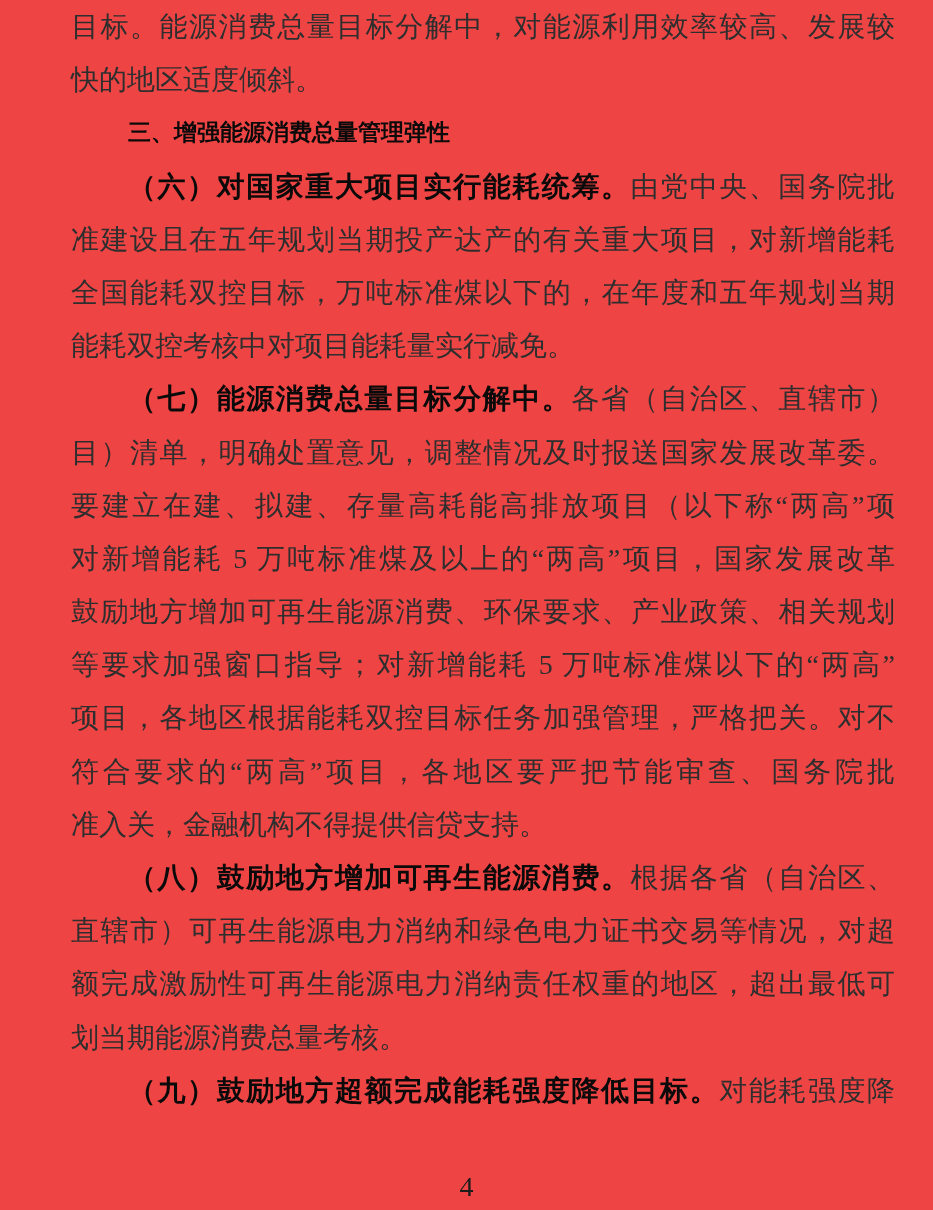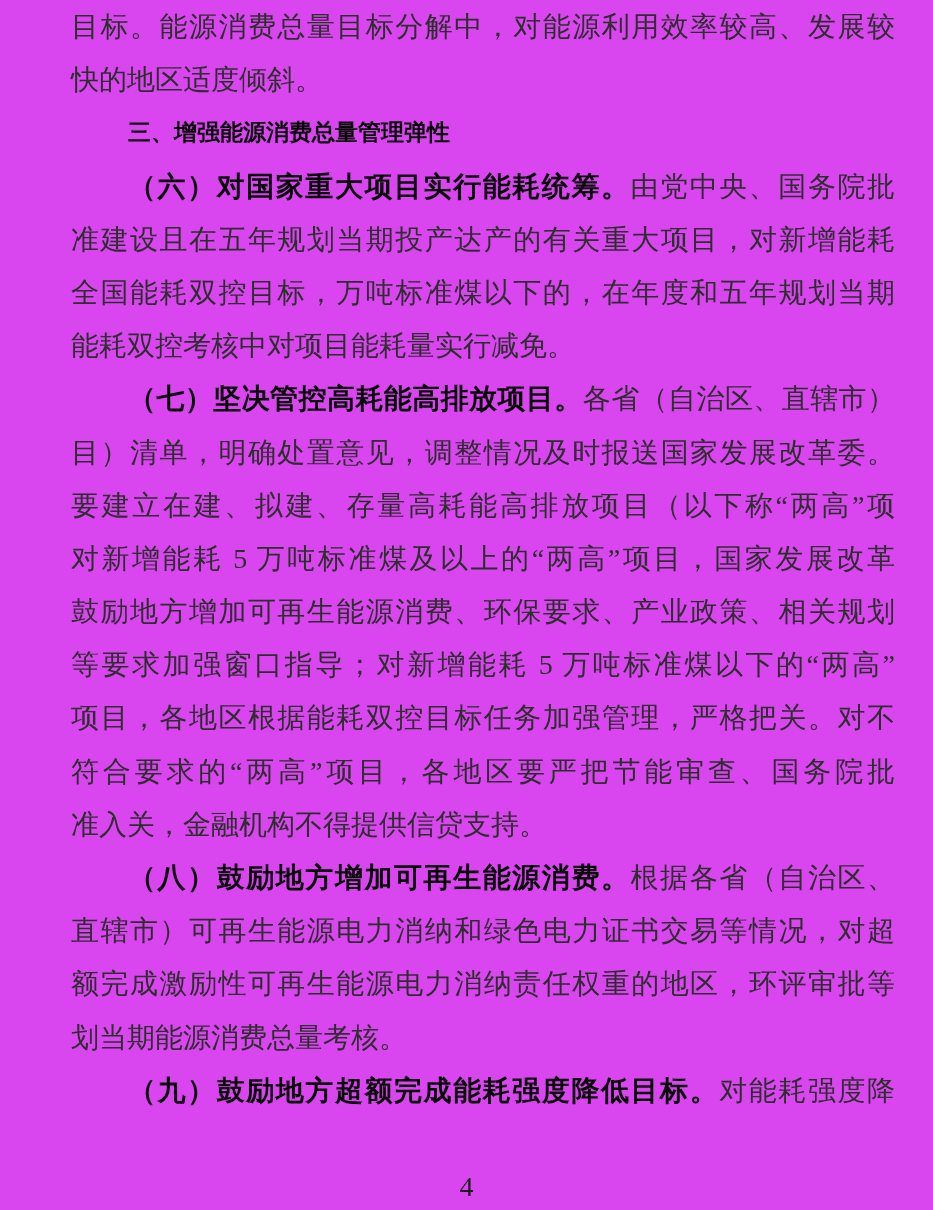--- a/index.html
+++ b/index.html
@@ -4,21 +4,21 @@
 <style>
   html, body {
     margin: 0;
     padding: 0;
     background: #ffffff;
   }
   .page {
     position: relative;
     width: 933px;
     height: 1210px;
-    background: #d946ef;
+    background: #ef4444;
     overflow: hidden;
     font-family: "Liberation Serif", serif;
   }
   .doc-body {
     position: absolute;
     left: 71px;
     top: 0;
     width: 824px;
   }
   .line {
@@ -71,31 +71,31 @@
 
 <div class="page">
   <div class="doc-body">
       <div class="line justify"><span class="seg">目标。能源消费总量目标分解中，对能源利用效率较高、发展较</span></div>
       <div class="line"><span class="seg">快的地区适度倾斜。</span></div>
       <div class="line indent heading"><span class="seg bold">三、增强能源消费总量管理弹性</span></div>
       <div class="line justify indent"><span class="seg bold">（六）对国家重大项目实行能耗统筹。</span><span class="seg">由党中央、国务院批</span></div>
       <div class="line justify"><span class="seg">准建设且在五年规划当期投产达产的有关重大项目，对新增能耗</span></div>
       <div class="line justify"><span class="seg">全国能耗双控目标，万吨标准煤以下的，在年度和五年规划当期</span></div>
       <div class="line"><span class="seg">能耗双控考核中对项目能耗量实行减免。</span></div>
-      <div class="line justify indent"><span class="seg bold">（七）坚决管控高耗能高排放项目。</span><span class="seg">各省（自治区、直辖市）</span></div>
+      <div class="line justify indent"><span class="seg bold">（七）能源消费总量目标分解中。</span><span class="seg">各省（自治区、直辖市）</span></div>
       <div class="line justify"><span class="seg">目）清单，明确处置意见，调整情况及时报送国家发展改革委。</span></div>
       <div class="line justify"><span class="seg">要建立在建、拟建、存量高耗能高排放项目（以下称“两高”项</span></div>
       <div class="line justify"><span class="seg">对新增能耗 5 万吨标准煤及以上的“两高”项目，国家发展改革</span></div>
       <div class="line justify"><span class="seg">鼓励地方增加可再生能源消费、环保要求、产业政策、相关规划</span></div>
       <div class="line justify"><span class="seg">等要求加强窗口指导；对新增能耗 5 万吨标准煤以下的“两高”</span></div>
       <div class="line justify"><span class="seg">项目，各地区根据能耗双控目标任务加强管理，严格把关。对不</span></div>
       <div class="line justify"><span class="seg">符合要求的“两高”项目，各地区要严把节能审查、国务院批</span></div>
       <div class="line"><span class="seg">准入关，金融机构不得提供信贷支持。</span></div>
       <div class="line justify indent"><span class="seg bold">（八）鼓励地方增加可再生能源消费。</span><span class="seg">根据各省（自治区、</span></div>
       <div class="line justify"><span class="seg">直辖市）可再生能源电力消纳和绿色电力证书交易等情况，对超</span></div>
-      <div class="line justify"><span class="seg">额完成激励性可再生能源电力消纳责任权重的地区，环评审批等</span></div>
+      <div class="line justify"><span class="seg">额完成激励性可再生能源电力消纳责任权重的地区，超出最低可</span></div>
       <div class="line"><span class="seg">划当期能源消费总量考核。</span></div>
       <div class="line justify indent"><span class="seg bold">（九）鼓励地方超额完成能耗强度降低目标。</span><span class="seg">对能耗强度降</span></div>
     </div>
   <div class="page-footer">
     <span>4</span>
   </div>
 </div>
 
 </body></html>

